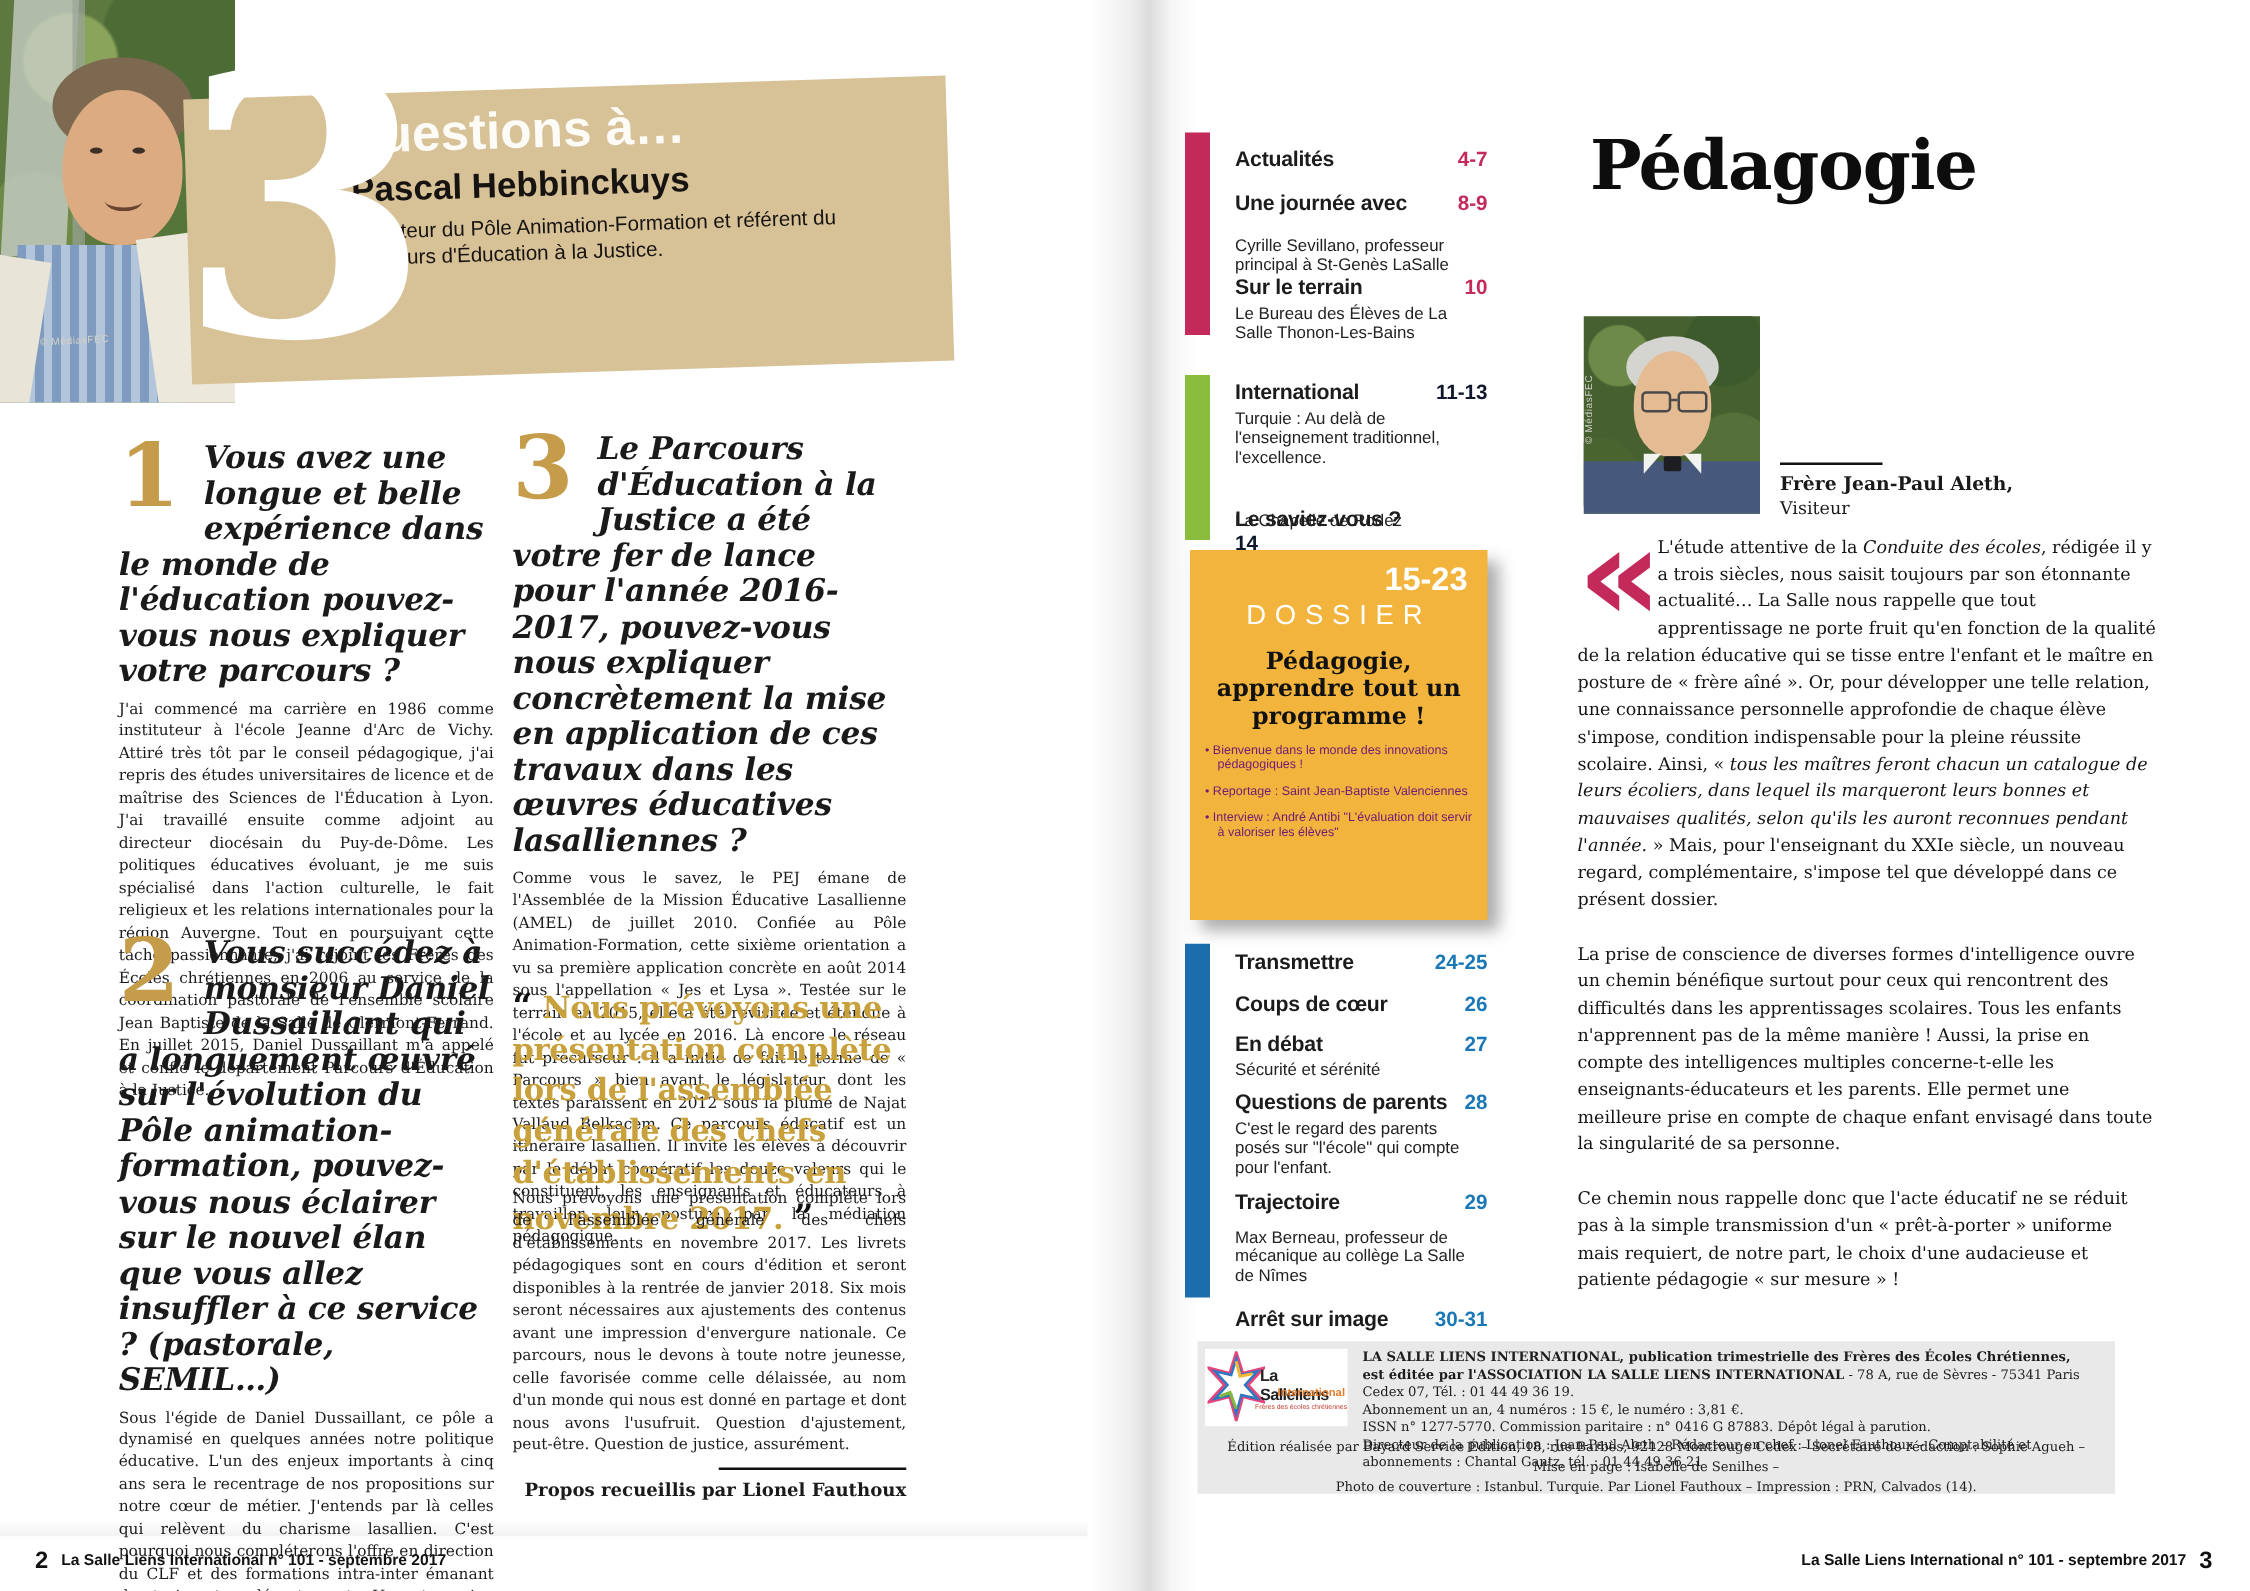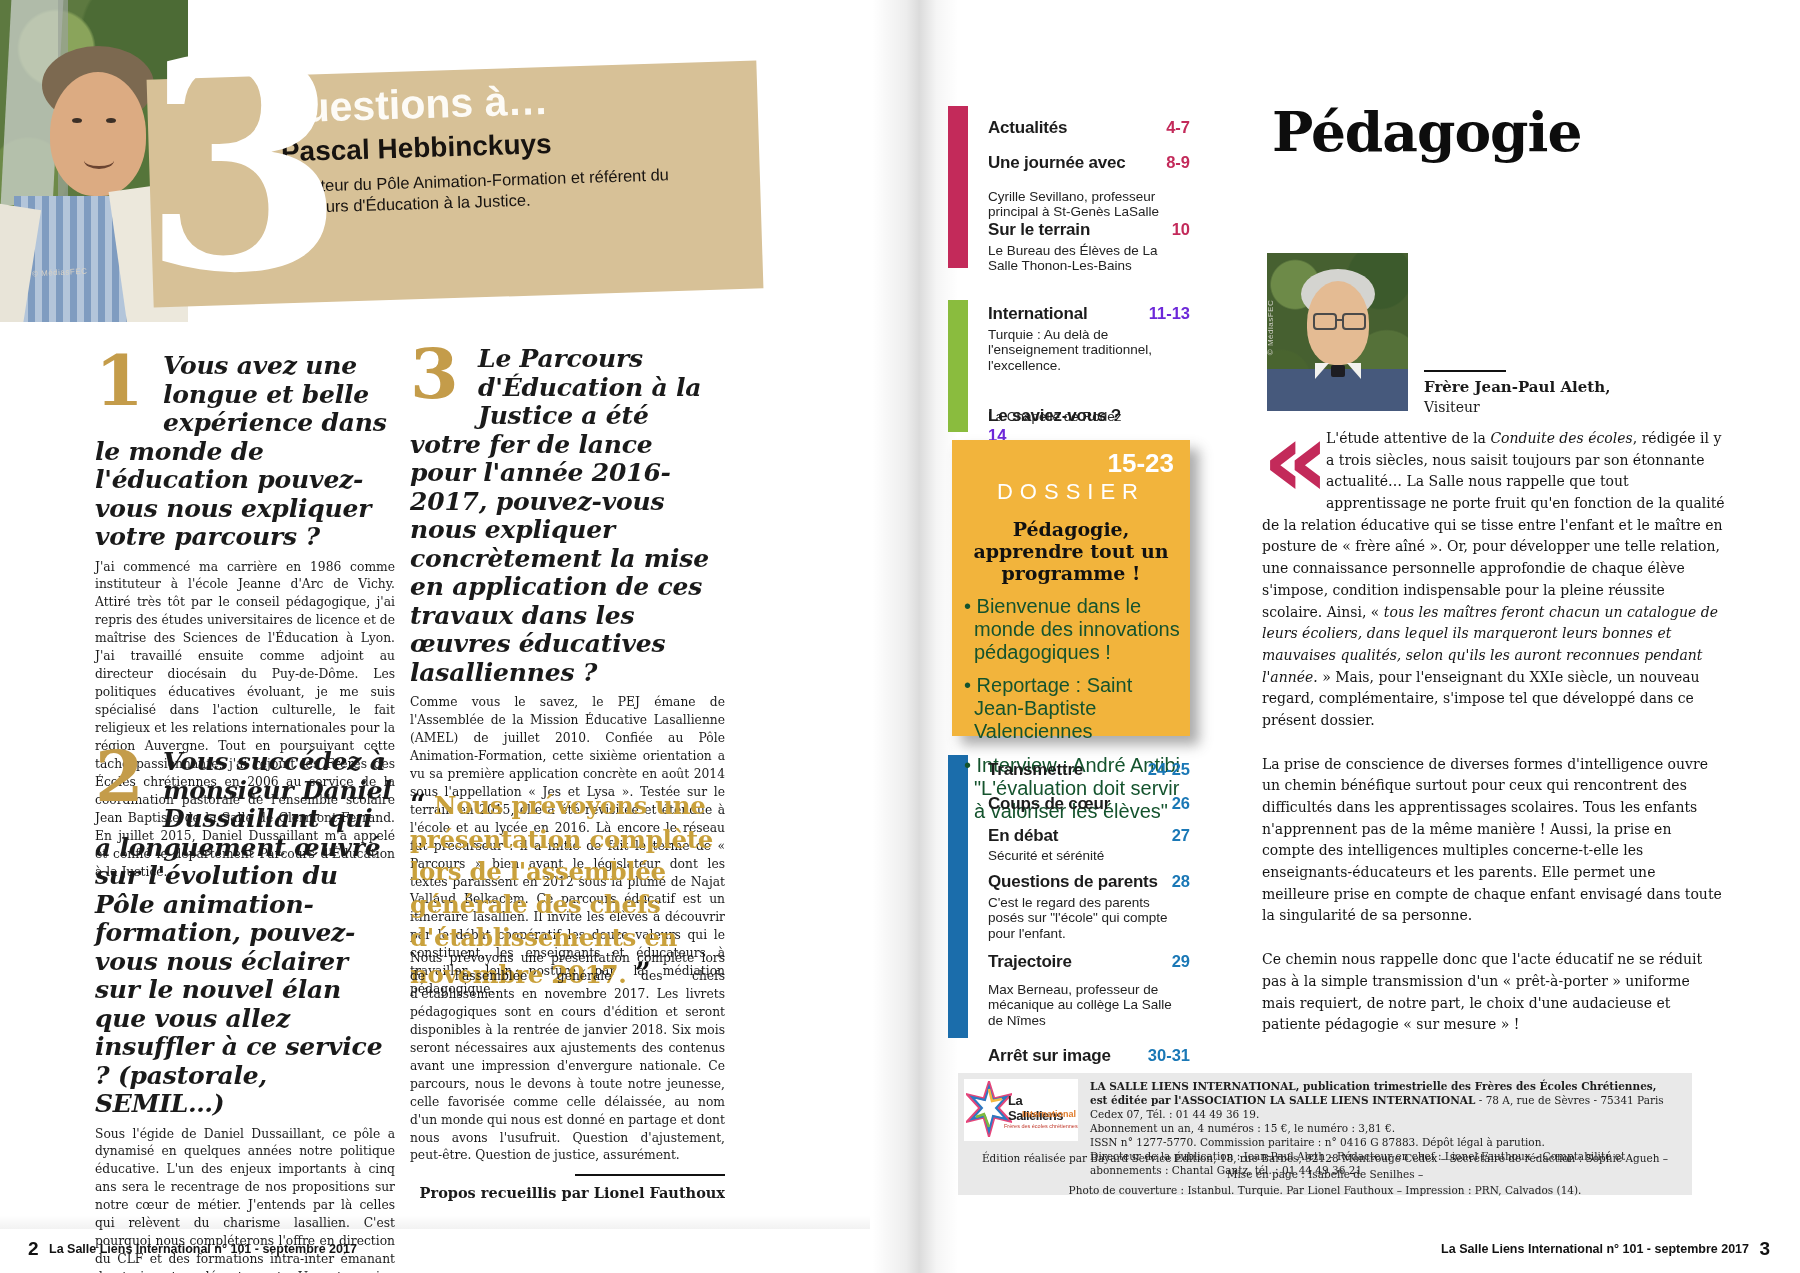--- a/index.html
+++ b/index.html
@@ -61,33 +61,33 @@
 
   
   .bar{width:20px;}
   .bar-pink{left:948px;top:106px;height:162px;background:#c32a5a;}
   .bar-green{left:948px;top:300px;height:132px;background:#8abc3e;}
   .bar-blue{left:948px;top:755px;height:283px;background:#1b6dab;}
   .toc-row{left:988px;width:202px;display:flex;justify-content:space-between;align-items:baseline;
     font-family:"Liberation Sans",sans-serif;}
   .toc-label{font-size:17px;font-weight:700;color:#1c1c1c;letter-spacing:-0.2px;}
   .toc-pages{font-size:16.5px;font-weight:700;}
-  .pk{color:#c32a5a;} .gr{color:#6d28d9;} .bl{color:#1a78b6;}
+  .pk{color:#c32a5a;} .gr{color:#0f172a;} .bl{color:#1a78b6;}
   .toc-sub{left:988px;width:190px;font-family:"Liberation Sans",sans-serif;font-size:13.5px;
     line-height:1.14;color:#222;}
 
   .dossier{left:952px;top:440px;width:238px;height:296px;background:#f2b43c;
     box-shadow:9px 9px 12px rgba(70,70,70,.45);}
   .d-pages{text-align:right;padding:8px 16px 0 0;color:#fff;font-family:"Liberation Sans",sans-serif;
     font-weight:700;font-size:26px;}
   .d-title{text-align:center;color:#fff;font-family:"Liberation Sans",sans-serif;font-size:22px;
     letter-spacing:7px;margin-top:0px;font-weight:400;}
   .d-head{font-family:"DejaVu Serif",serif;font-weight:700;font-size:19px;text-align:center;
     line-height:1.15;margin:14px 8px 0 8px;color:#111;}
-  .d-bullet{font-family:"Liberation Sans",sans-serif;font-size:20px;line-height:1.16;color:#14532d;
+  .d-bullet{font-family:"Liberation Sans",sans-serif;font-size:10px;line-height:1.16;color:#701a75;
     margin:10px 8px 0 12px;padding-left:10px;text-indent:-10px;}
 
   
   .art-title{left:1272px;top:100px;width:500px;font-weight:700;font-size:55px;line-height:1.16;
     color:#0d0d0d;letter-spacing:-1px;}
   .photo-right{left:1267px;top:253px;width:141px;height:158px;overflow:hidden;
     background:radial-gradient(circle at 20% 20%,#6d8a48 0 14%,transparent 15%),
                radial-gradient(circle at 80% 15%,#3c5a2c 0 18%,transparent 19%),
                radial-gradient(circle at 85% 70%,#557139 0 20%,transparent 21%),
                radial-gradient(circle at 10% 80%,#49642f 0 16%,transparent 17%),#466030;}

